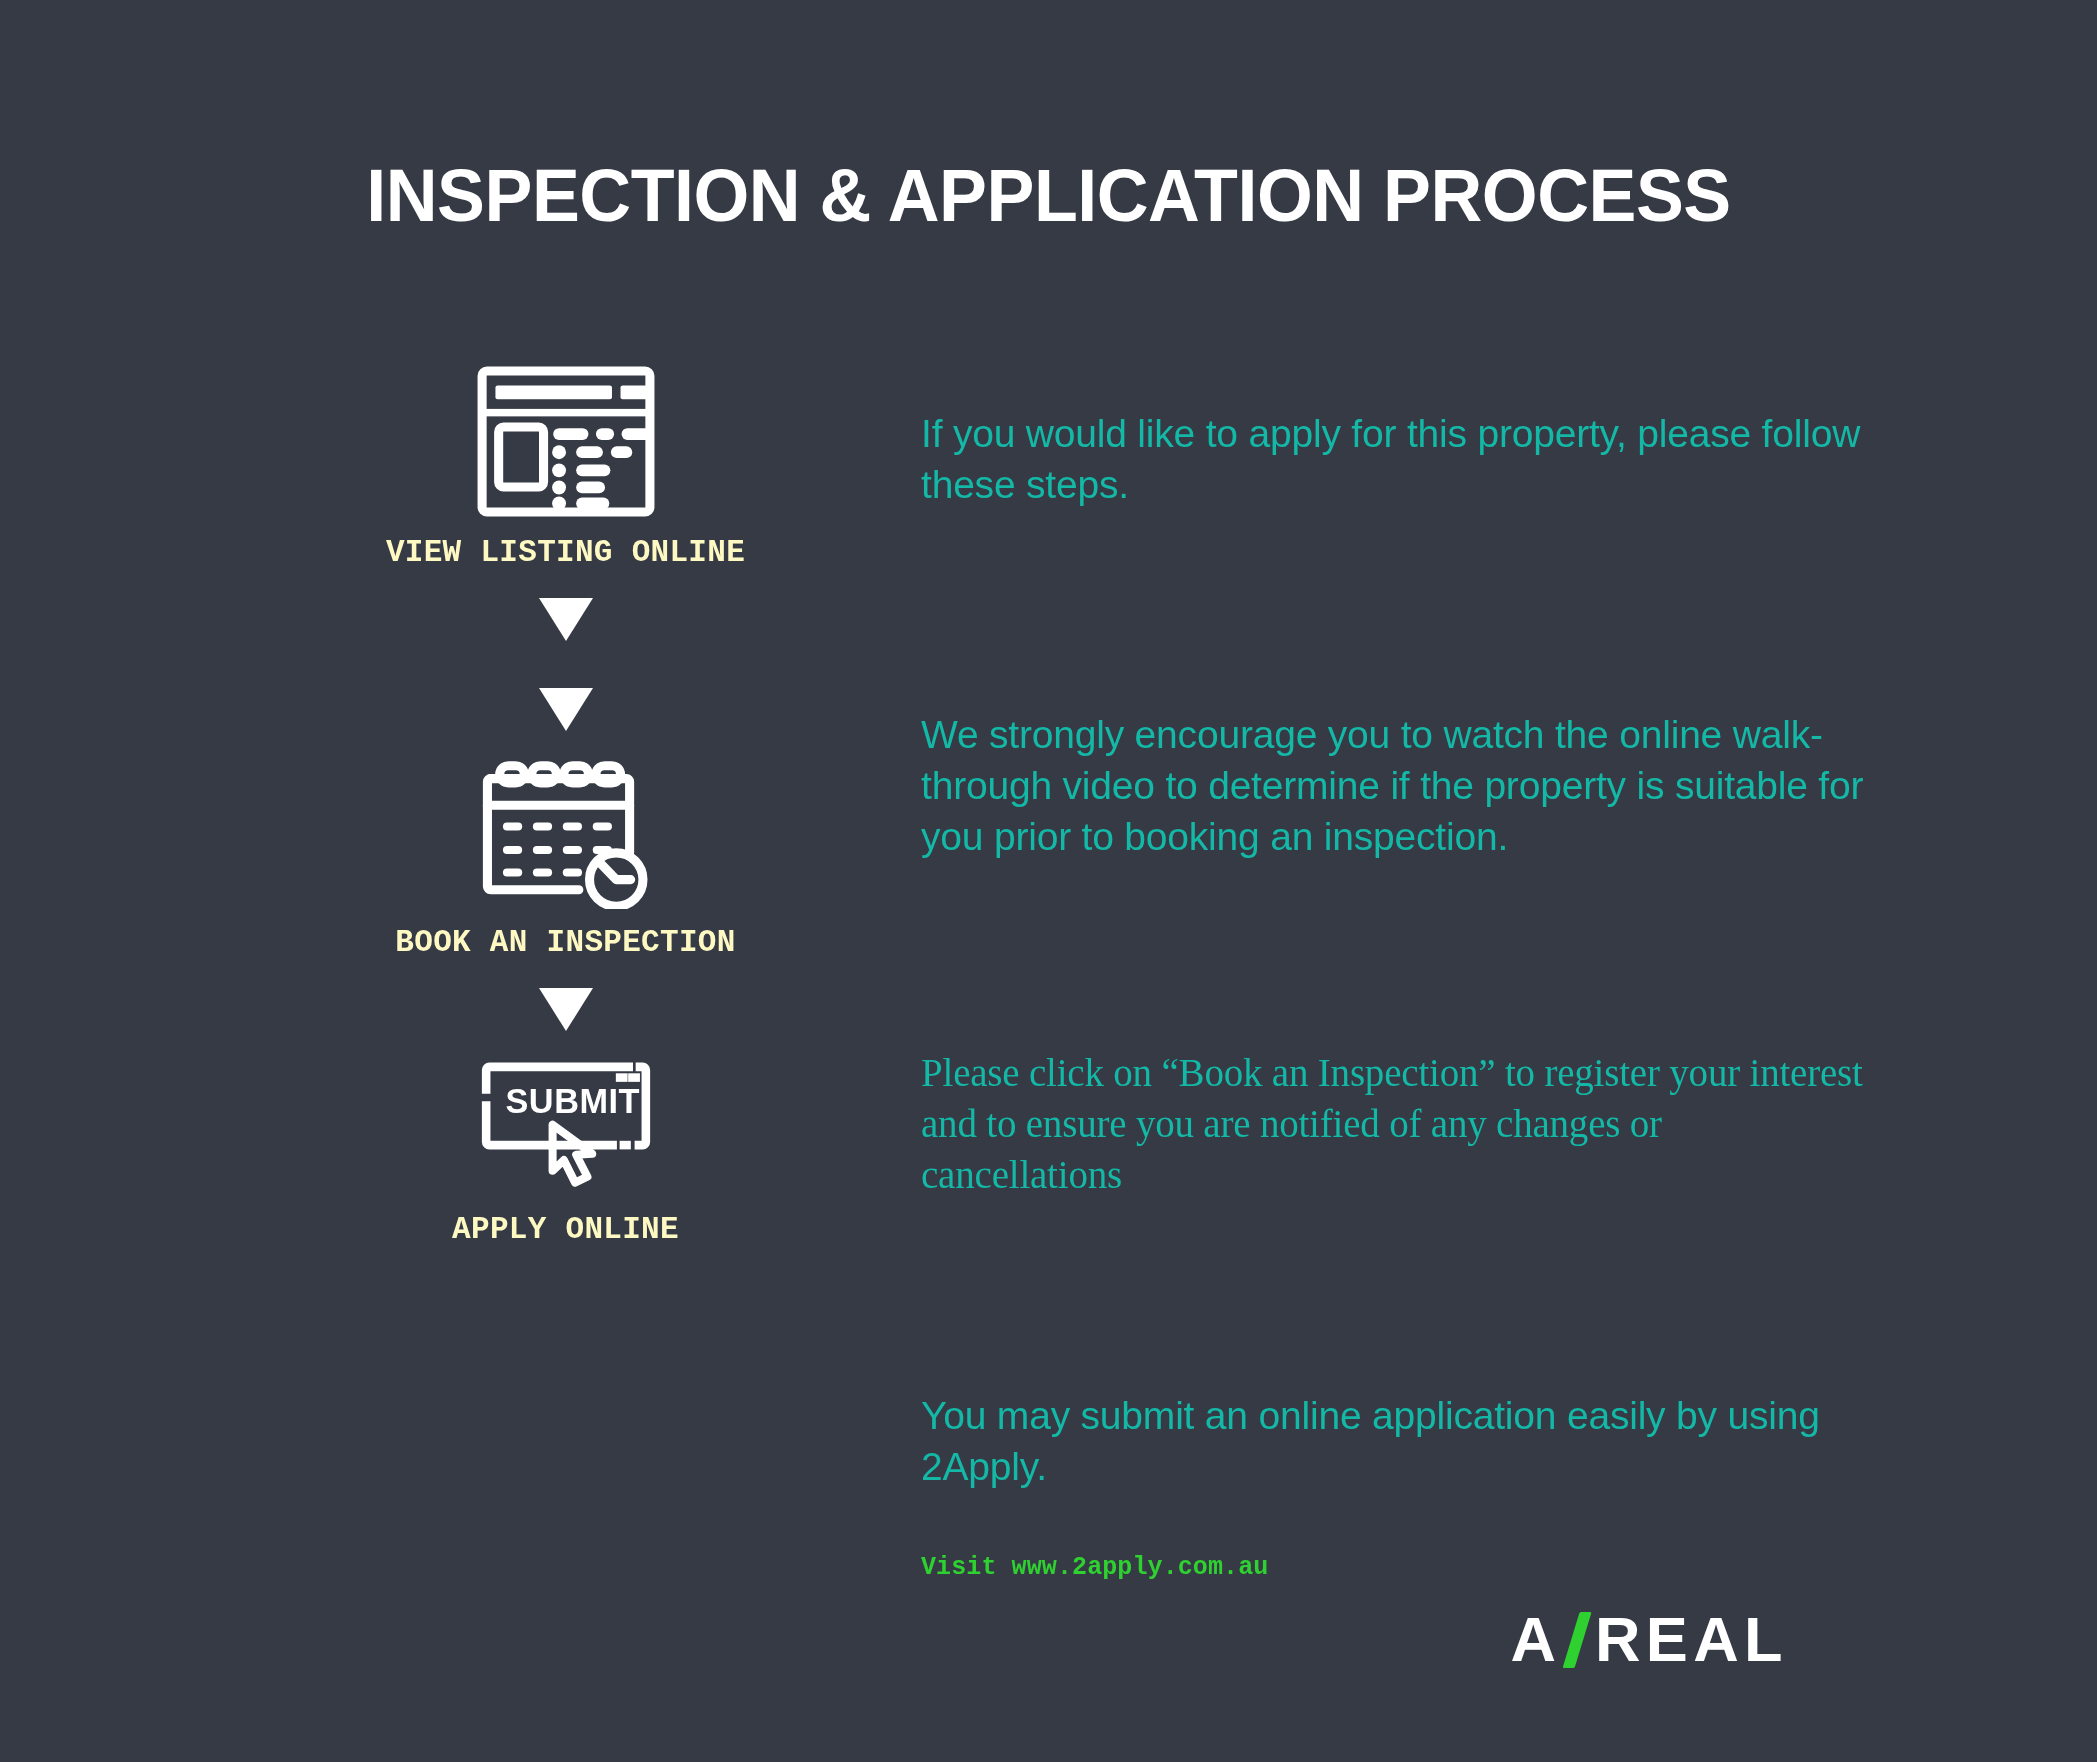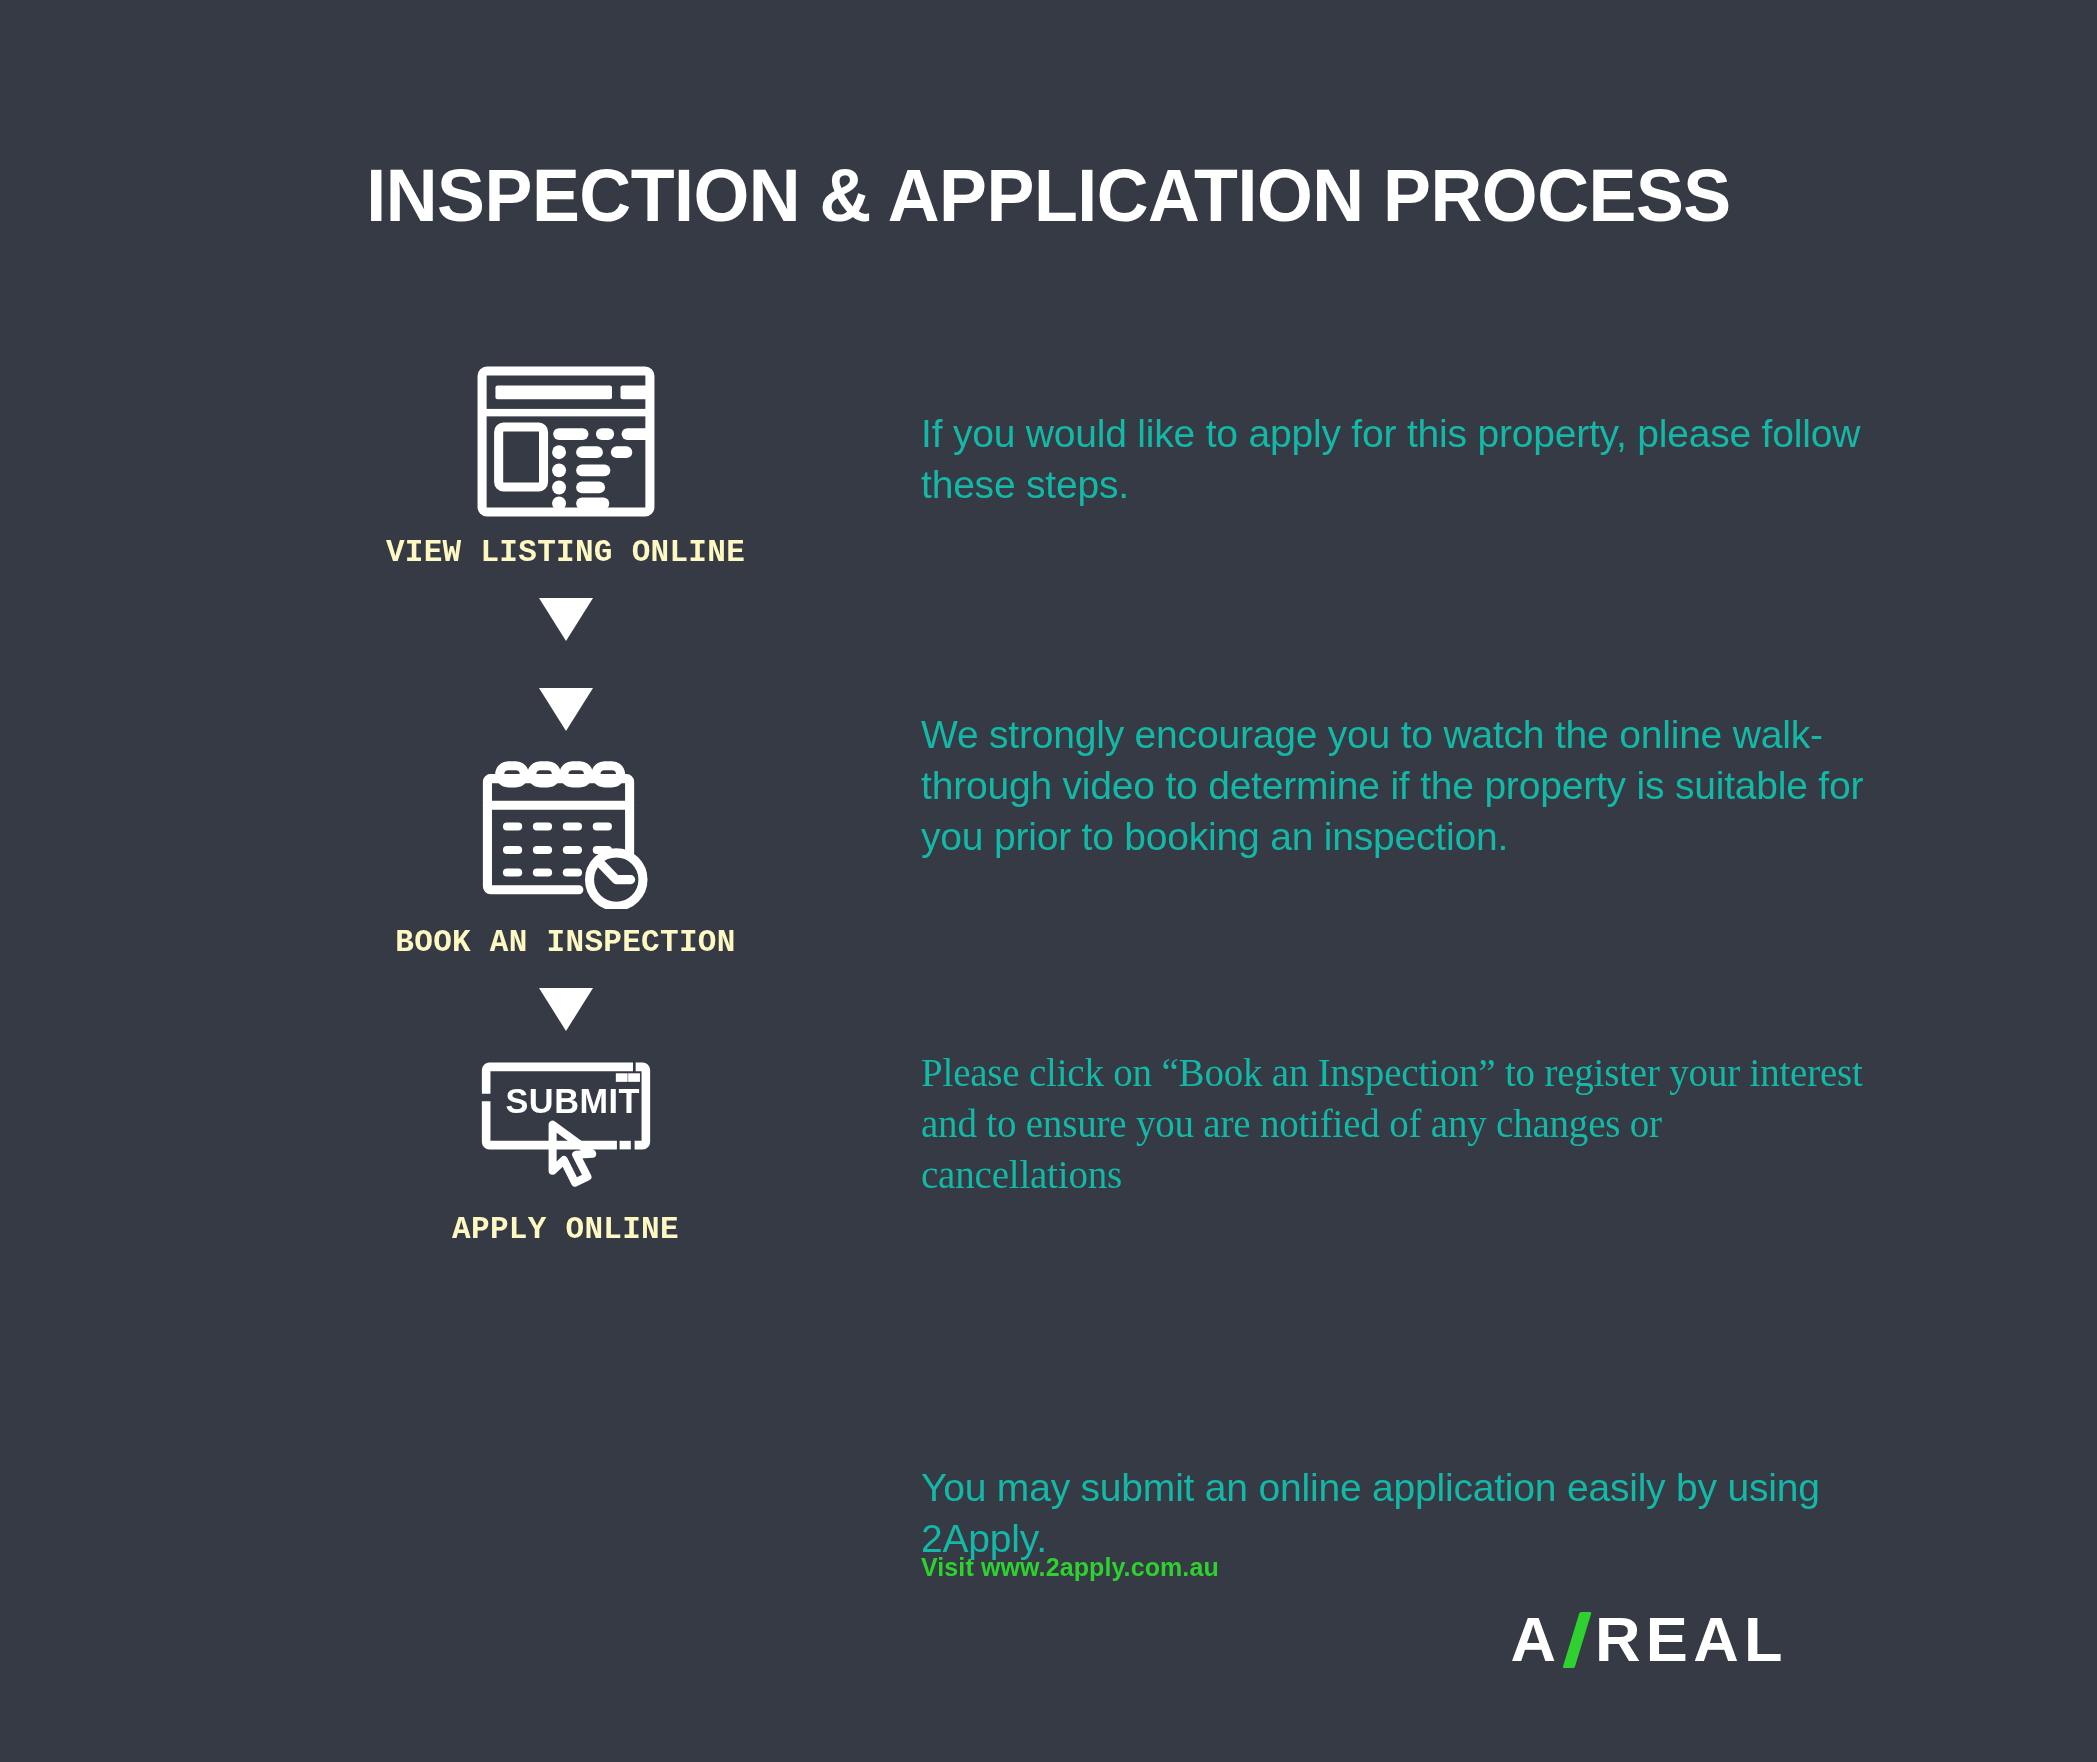--- a/index.html
+++ b/index.html
@@ -94,30 +94,31 @@
     font-size: 39px;
     line-height: 1.31;
     font-weight: 400;
     letter-spacing: -0.2px;
     max-width: 1045px;
     white-space: pre-line;
   }
   .copy-1 { top: 408px; }
   .copy-2 { top: 709px; }
   .copy-3 { top: 1047px; font-family: Liberation Serif, serif; }
-  .copy-4 { top: 1462px; }
+  .copy-4 { top: 1390px; }
 
   .visit {
     position: absolute;
     left: 921px;
     top: 1553px;
     color: #2ed12f;
     font-size: 25px;
     font-weight: 700;
     letter-spacing: 0.1px;
+    font-family: Liberation Mono, monospace;
   }
 
   
   .logo {
     position: absolute;
     right: 81px;
     top: 1608px;
     display: flex;
     align-items: center;
     color: #ffffff;

